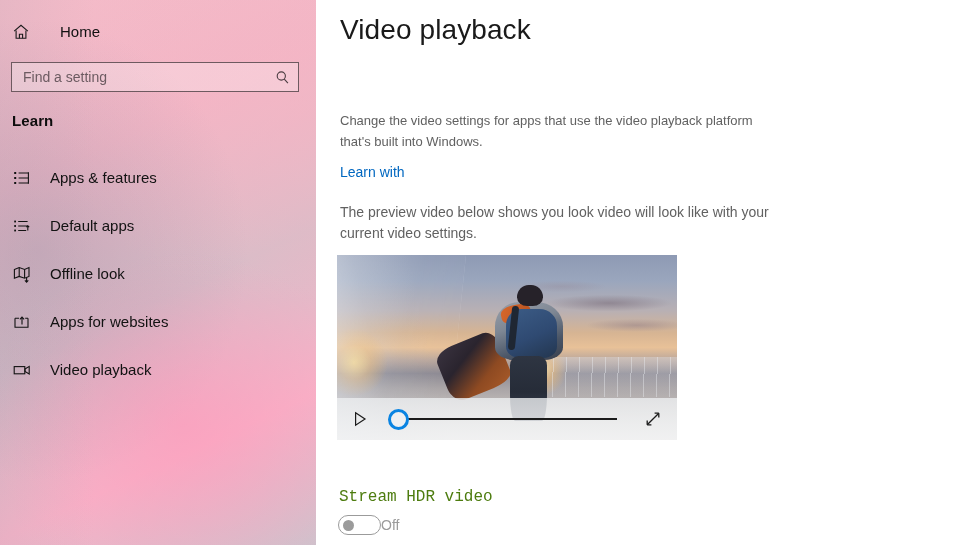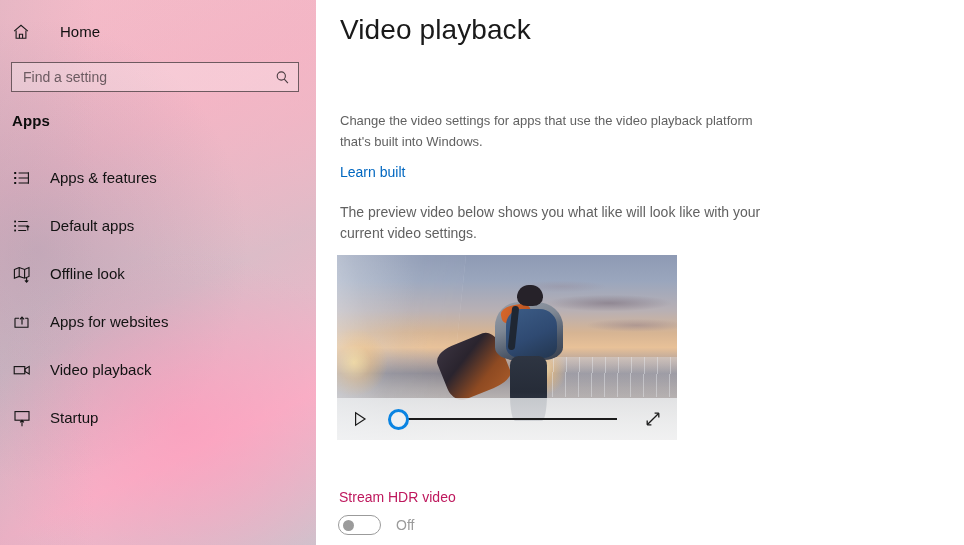--- a/index.html
+++ b/index.html
@@ -330,30 +330,30 @@
     width: 20px; height: 20px;
     flex: none;
     display: block;
     cursor: pointer;
   }
 
   
   #hdr-label {
     position: absolute;
     left: 23px; top: 488px;
-    font-size: 14px;
-    color: #be185d;
+    font-size: 16px;
+    color: #4d7c0f;
     line-height: 18px;
+    font-family: Liberation Mono, monospace;
   }
   #hdr-toggle-row {
     position: absolute;
     left: 22px; top: 515px;
     display: flex;
     align-items: center;
-    gap: 15px;
   }
   #hdr-toggle {
     width: 43px; height: 20px;
     border: 1px solid #9b9b9b;
     border-radius: 10px;
     background: transparent;
     position: relative;
     cursor: default;
     flex: none;
   }
@@ -393,21 +393,21 @@
       <div id="search-box">
         <input id="search-input" type="text" value="" placeholder="Find a setting" style="">
         <span id="search-icon">
           <svg viewBox="0 0 15 15" width="15" height="15" fill="none" stroke="#4a3c41" stroke-width="1.1">
             <circle cx="6.3" cy="6.0" r="4.1"></circle>
             <path d="M9.3 9.1 L12.9 13.1"></path>
           </svg>
         </span>
       </div>
 
-      <div id="apps-heading">Apps</div>
+      <div id="apps-heading">Learn</div>
 
       <div id="nav-list">
 
         <div class="nav-item">
           <span class="nav-ico">
             <svg viewBox="0 0 20 20" width="20" height="20" fill="none" stroke="#121212" stroke-width="1.1">
               <rect x="2.2" y="4.0" width="2.0" height="2.0" fill="#121212" stroke="none"></rect>
               <rect x="2.2" y="9.0" width="2.0" height="2.0" fill="#121212" stroke="none"></rect>
               <rect x="2.2" y="14.0" width="2.0" height="2.0" fill="#121212" stroke="none"></rect>
               <path d="M6.6 5.0 H16.4 M6.6 10.0 H16.4 M6.6 15.0 H16.4"></path>
@@ -455,43 +455,34 @@
         <div class="nav-item">
           <span class="nav-ico">
             <svg viewBox="0 0 20 20" width="20" height="20" fill="none" stroke="#121212" stroke-width="1.1">
               <rect x="2.2" y="6.6" width="10.6" height="7.2"></rect>
               <path d="M13.0 9.0 L17.2 6.4 V14.0 L13.0 11.4 Z"></path>
             </svg>
           </span>
           <span class="nav-lbl">Video playback</span>
         </div>
 
-        <div class="nav-item">
-          <span class="nav-ico">
-            <svg viewBox="0 0 20 20" width="20" height="20" fill="none" stroke="#121212" stroke-width="1.1">
-              <rect x="3.0" y="3.6" width="14.0" height="8.6"></rect>
-              <path d="M10.0 18.2 V12.6 M8.1 14.4 L10.0 12.4 L11.9 14.4"></path>
-            </svg>
-          </span>
-          <span class="nav-lbl">Startup</span>
-        </div>
 
       </div>
     </div>
   </div>
 
   <div id="main">
 
     <h1 id="page-title">Video playback</h1>
 
     <p id="desc-1">Change the video settings for apps that use the video playback platform that's built into Windows.</p>
 
-    <a id="learn-more" href="#">Learn built</a>
-
-    <p id="desc-2">The preview video below shows you what like will look like with your current video settings.</p>
+    <a id="learn-more" href="#">Learn with</a>
+
+    <p id="desc-2">The preview video below shows you look video will look like with your current video settings.</p>
 
     <div id="video-preview">
       <div id="video-art"></div>
       <div id="video-person">
         <div class="board"></div>
         <div class="torso"></div>
         <div class="orange"></div>
         <div class="pack"></div>
         <div class="pack-strap"></div>
         <div class="head"></div>

